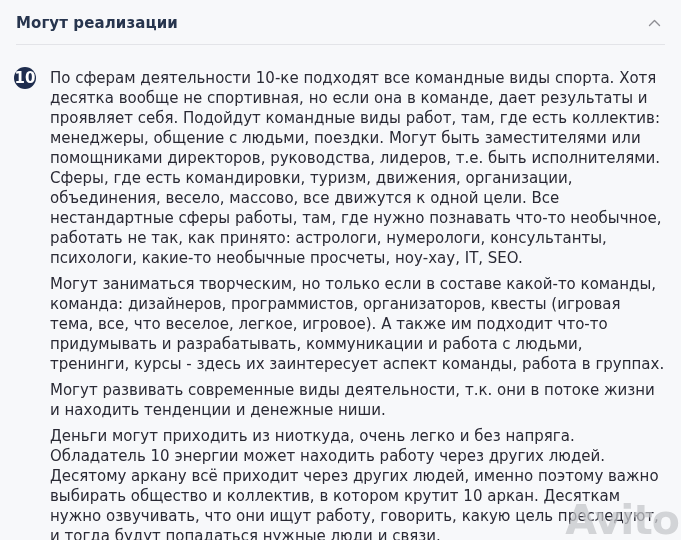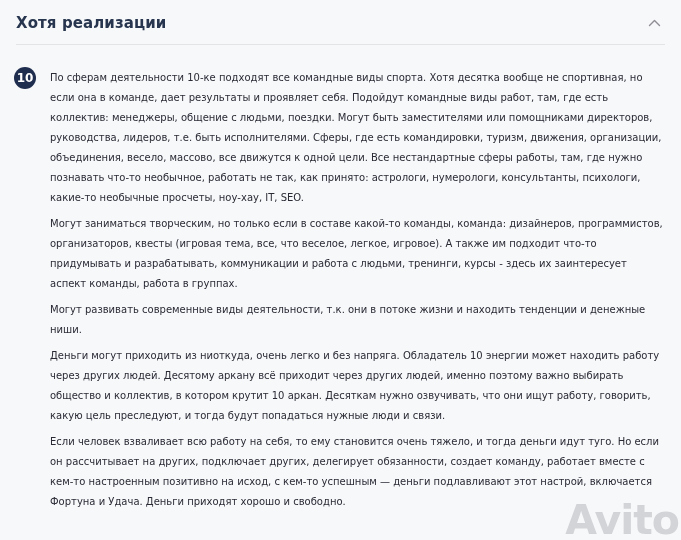--- a/index.html
+++ b/index.html
@@ -45,28 +45,28 @@
   }
   .badge {
     position: absolute;
     left: 14px;
     top: 22px;
     width: 22px;
     height: 22px;
     border-radius: 50%;
     background: #1f2d4e;
     color: #ffffff;
-    font-size: 12px;
+    font-size: 15px;
     font-weight: 700;
     display: flex;
     align-items: center;
     justify-content: center;
   }
   .content p {
-    font-size: 10px;
+    font-size: 15px;
     line-height: 20px;
     color: #2a2a35;
     margin: 0 0 6px 0;
     text-align: left;
   }
   .watermark {
     position: absolute;
     right: 2px;
     bottom: -4px;
     font-size: 41px;
@@ -77,21 +77,21 @@
     pointer-events: none;
     user-select: none;
   }
 </style>
 </head>
 <body>
 
 <div class="panel">
 
   <div class="panel-header">
-    <div class="panel-title">Хотя реализации</div>
+    <div class="panel-title">Могут реализации</div>
     <button class="chevron-btn">
       <span>
         <svg width="13" height="8" viewBox="0 0 13 8" fill="none">
           <path d="M1.5 6.5 L6.5 1.5 L11.5 6.5" stroke="#8e8e93" stroke-width="1.4" stroke-linecap="round" stroke-linejoin="round"></path>
         </svg>
       </span>
     </button>
   </div>
 
   <div class="divider"></div>

